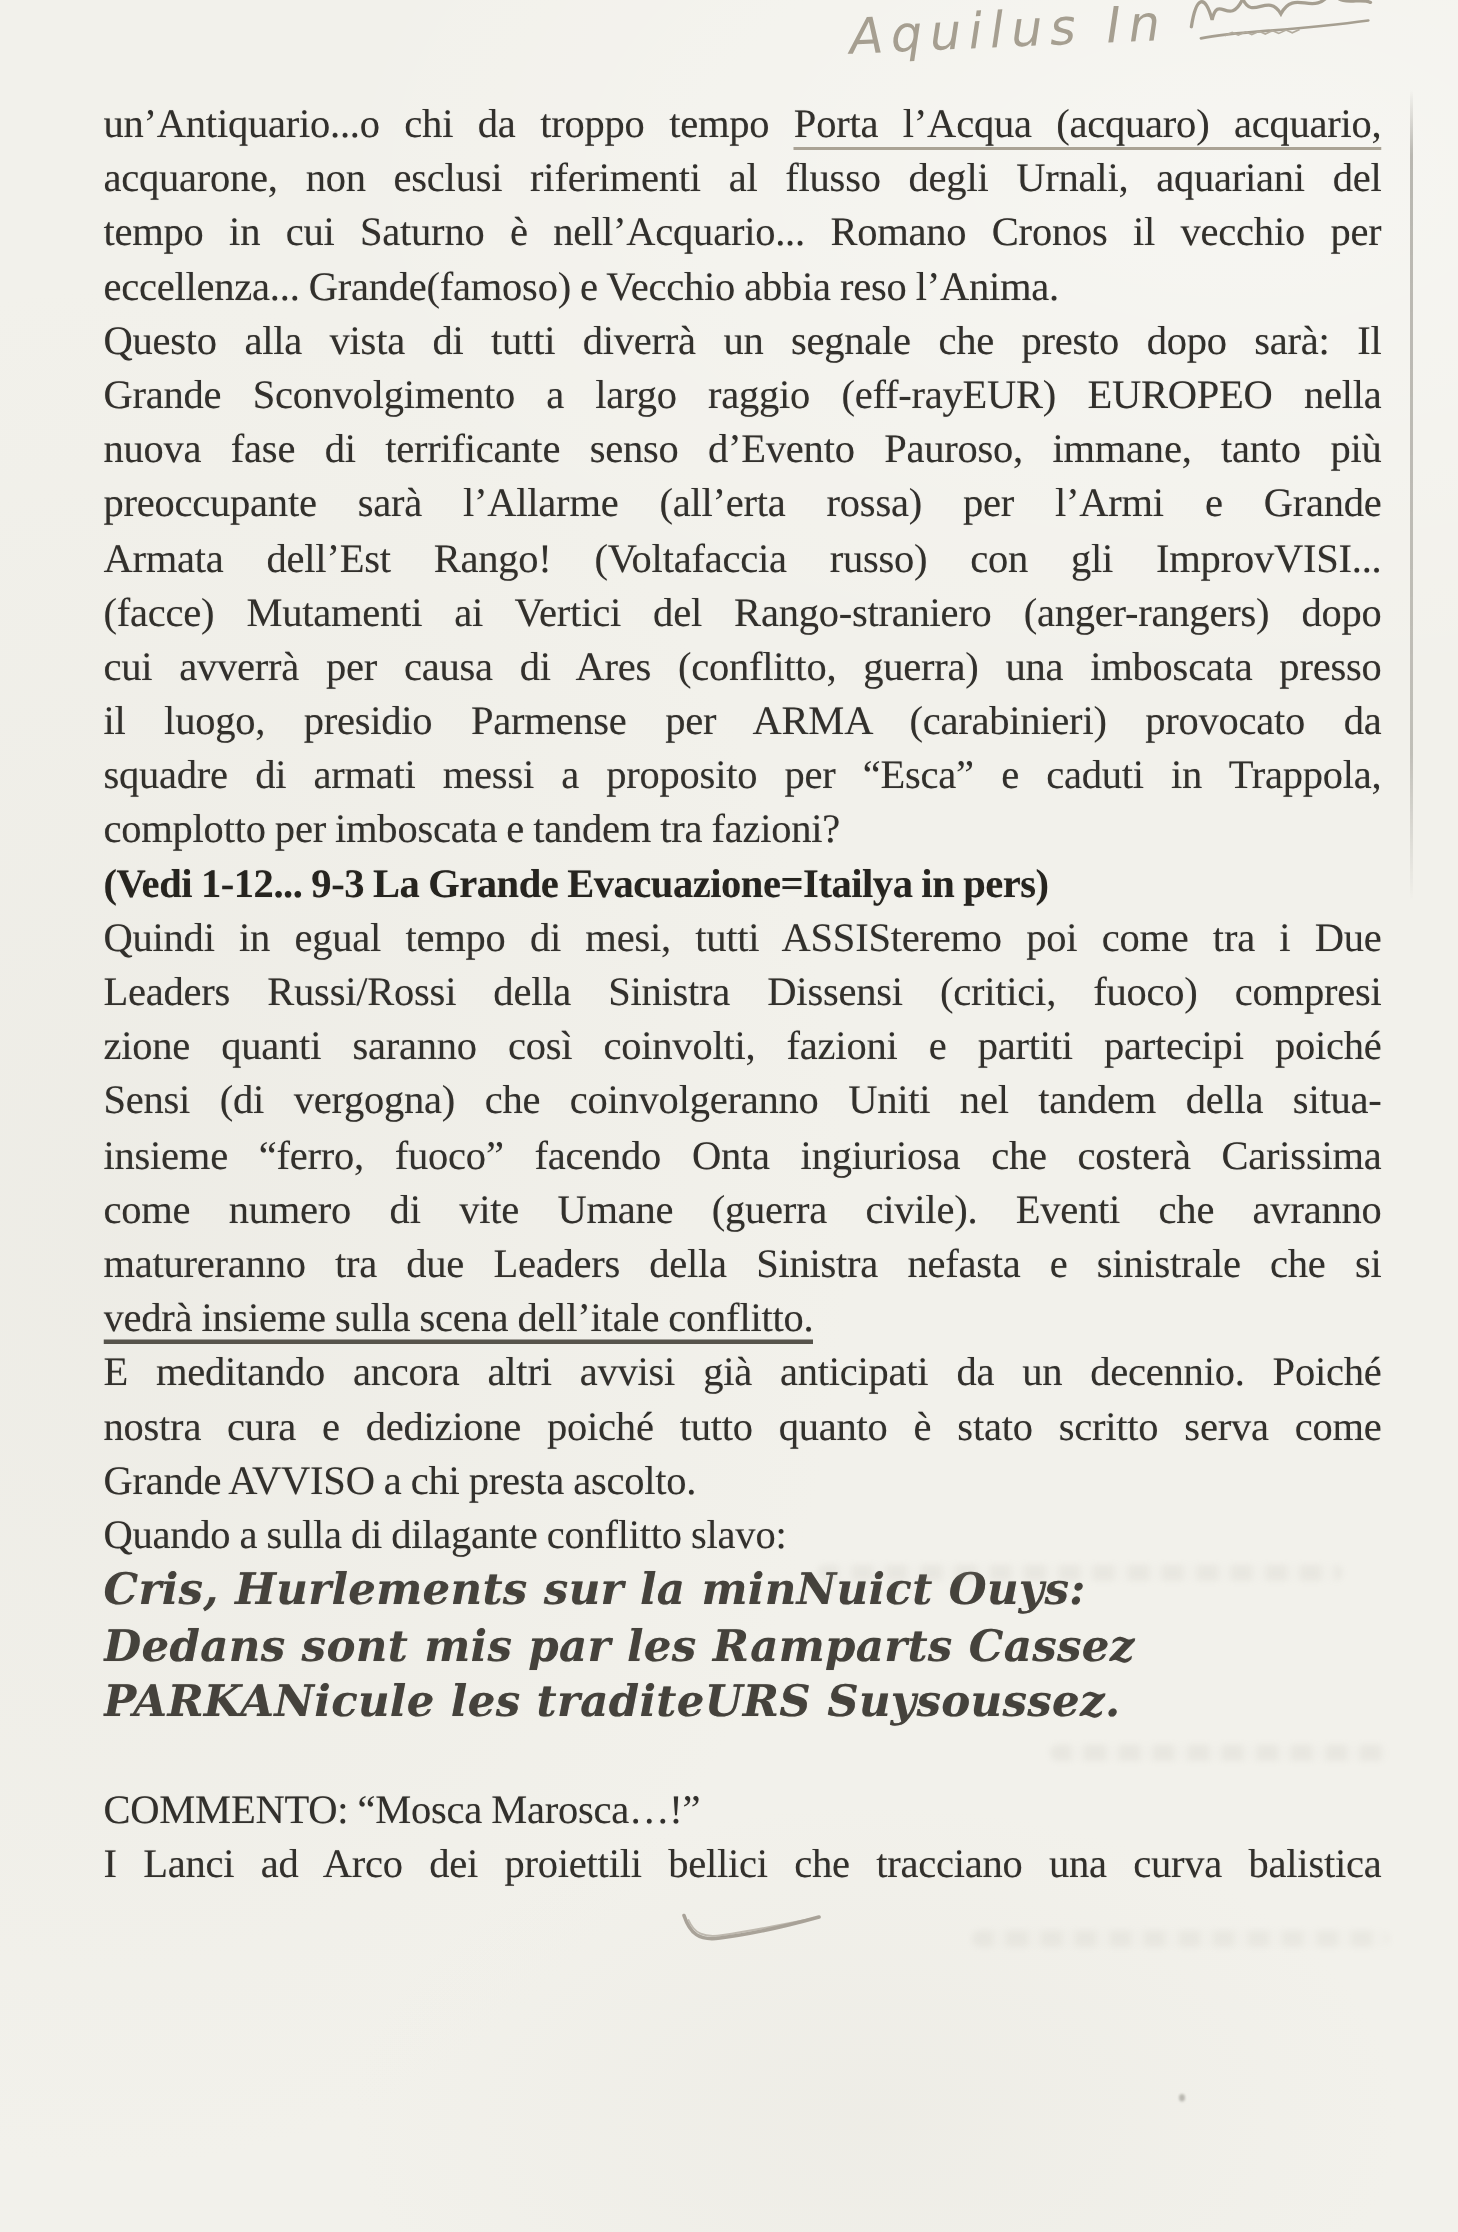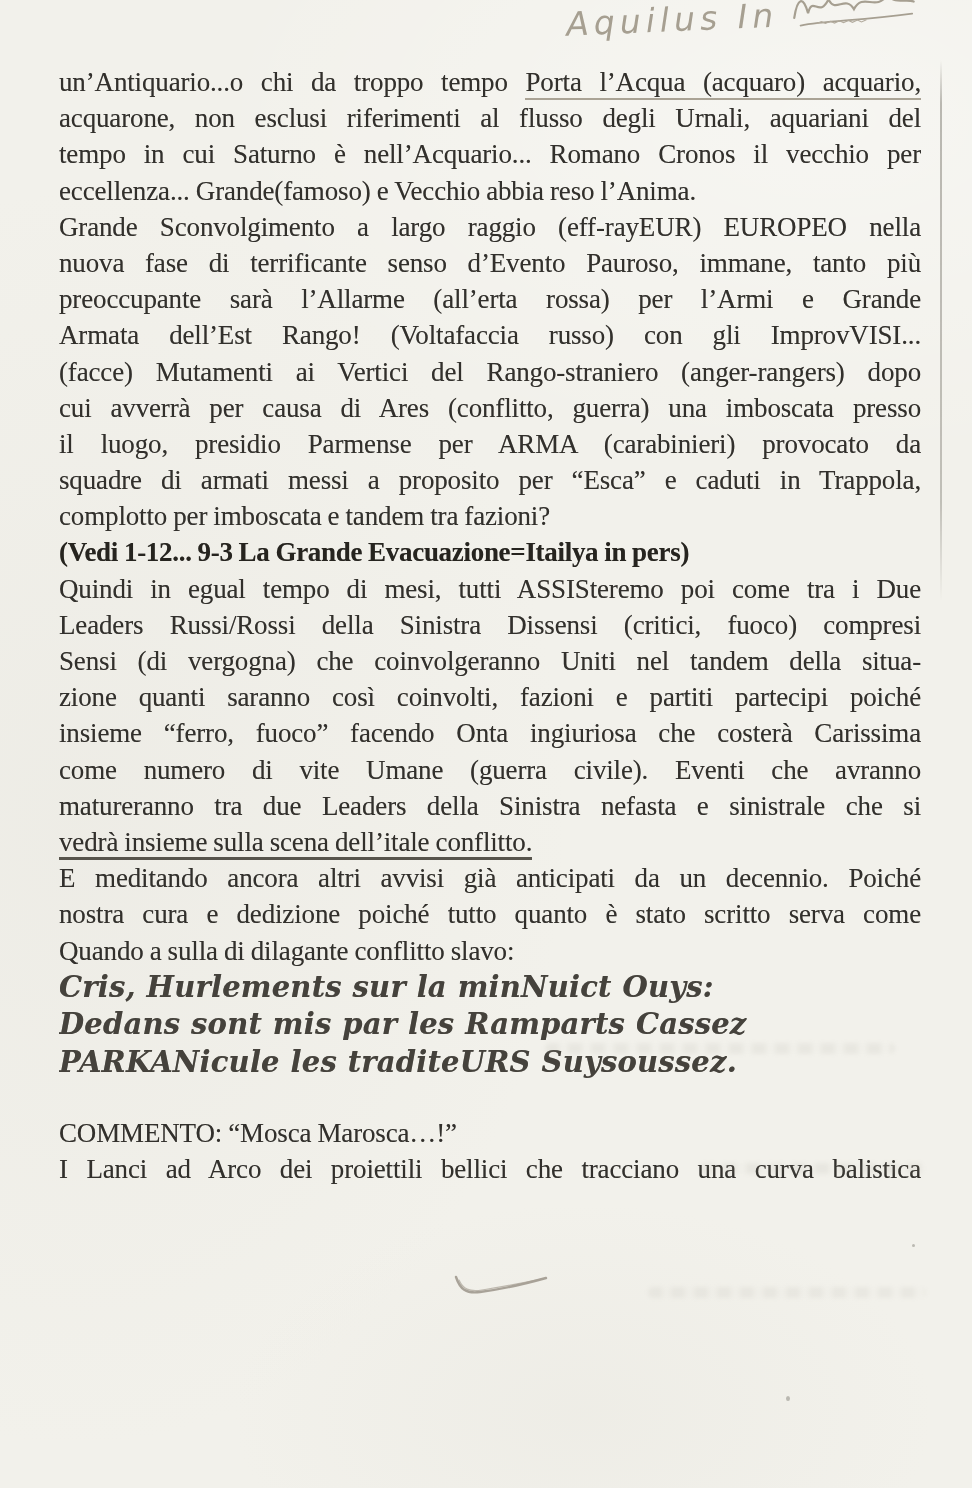--- a/index.html
+++ b/index.html
@@ -29,20 +29,21 @@
     font-family: "Liberation Serif", serif;
     font-size: 27px;
     line-height: 36.2px;
     height: 36.2px;
     overflow: hidden;
     color: #32302c;
     letter-spacing: -0.15px;
     word-spacing: -0.5px;
     text-shadow: 0 0 0.6px rgba(50,48,44,0.38);
     white-space: normal;
+    margin-left: 10px;
   }
   .line.just { text-align: justify; text-align-last: justify; }
   .line.just::after { content:""; display:inline-block; width:100%; height:0; }
   .line.bold { font-weight: 700; color: #26241f; letter-spacing: -0.3px; }
   .line.quatrain {
     font-family: "DejaVu Serif", serif;
     font-weight: 700; font-style: italic;
     font-size: 29px;
     line-height: 37.5px; height: 37.5px;
     color: #45423c;
@@ -110,40 +111,42 @@
     </svg>
   </div>
 
   <div class="vline"></div>
 
   <div class="text-block">
       <div class="line body just"><span>un’Antiquario...o chi da troppo tempo </span><span class="u-pencil">Porta l’Acqua (acquaro) acquario,</span></div>
       <div class="line body just"><span>acquarone, non esclusi riferimenti al flusso degli Urnali, aquariani del</span></div>
       <div class="line body just"><span>tempo in cui Saturno è nell’Acquario... Romano Cronos il vecchio per</span></div>
       <div class="line body"><span>eccellenza... Grande(famoso) e Vecchio abbia reso l’Anima.</span></div>
+      <div class="line body just"><span>Questo alla vista di tutti diverrà un segnale che presto dopo sarà: Il</span></div>
       <div class="line body just"><span>Grande Sconvolgimento a largo raggio (eff-rayEUR) EUROPEO nella</span></div>
       <div class="line body just"><span>nuova fase di terrificante senso d’Evento Pauroso, immane, tanto più</span></div>
       <div class="line body just"><span>preoccupante sarà l’Allarme (all’erta rossa) per l’Armi e Grande</span></div>
       <div class="line body just"><span>Armata dell’Est Rango! (Voltafaccia russo) con gli ImprovVISI...</span></div>
       <div class="line body just"><span>(facce) Mutamenti ai Vertici del Rango-straniero (anger-rangers) dopo</span></div>
       <div class="line body just"><span>cui avverrà per causa di Ares (conflitto, guerra) una imboscata presso</span></div>
       <div class="line body just"><span>il luogo, presidio Parmense per ARMA (carabinieri) provocato da</span></div>
       <div class="line body just"><span>squadre di armati messi a proposito per “Esca” e caduti in Trappola,</span></div>
       <div class="line body"><span>complotto per imboscata e tandem tra fazioni?</span></div>
       <div class="line body bold"><span>(Vedi 1-12... 9-3 La Grande Evacuazione=Itailya in pers)</span></div>
       <div class="line body just"><span>Quindi in egual tempo di mesi, tutti ASSISteremo poi come tra i Due</span></div>
       <div class="line body just"><span>Leaders Russi/Rossi della Sinistra Dissensi (critici, fuoco) compresi</span></div>
+      <div class="line body just"><span>zione quanti saranno così coinvolti, fazioni e partiti partecipi poiché</span></div>
       <div class="line body just"><span>Sensi (di vergogna) che coinvolgeranno Uniti nel tandem della situa-</span></div>
-      <div class="line body just"><span>zione quanti saranno così coinvolti, fazioni e partiti partecipi poiché</span></div>
       <div class="line body just"><span>insieme “ferro, fuoco” facendo Onta ingiuriosa che costerà Carissima</span></div>
       <div class="line body just"><span>come numero di vite Umane (guerra civile). Eventi che avranno</span></div>
       <div class="line body just"><span>matureranno tra due Leaders della Sinistra nefasta e sinistrale che si</span></div>
       <div class="line body"><span class="u-ink">vedrà insieme sulla scena dell’itale conflitto.</span></div>
       <div class="line body just"><span>E meditando ancora altri avvisi già anticipati da un decennio. Poiché</span></div>
       <div class="line body just"><span>nostra cura e dedizione poiché tutto quanto è stato scritto serva come</span></div>
+      <div class="line body"><span>Grande AVVISO a chi presta ascolto.</span></div>
       <div class="line body"><span>Quando a sulla di dilagante conflitto slavo:</span></div>
       <div class="line quatrain"><span>Cris, Hurlements sur la minNuict Ouys:</span></div>
       <div class="line quatrain"><span>Dedans sont mis par les Ramparts Cassez</span></div>
       <div class="line quatrain"><span>PARKANicule les traditeURS Suysoussez.</span></div>
       <div class="line body" style="margin-top: 34px;"><span>COMMENTO: “Mosca Marosca…!”</span></div>
       <div class="line body just"><span>I Lanci ad Arco dei proiettili bellici che tracciano una curva balistica</span></div>
     </div>
 
   <svg class="swoosh-svg" width="100" height="28" viewBox="0 0 100 28">
     <path d="M6,5 C10,17 16,22 30,20 C54,17 78,11 96,6" fill="none" stroke="#9b948a" stroke-width="2.4" stroke-linecap="round" opacity="0.85"></path>

